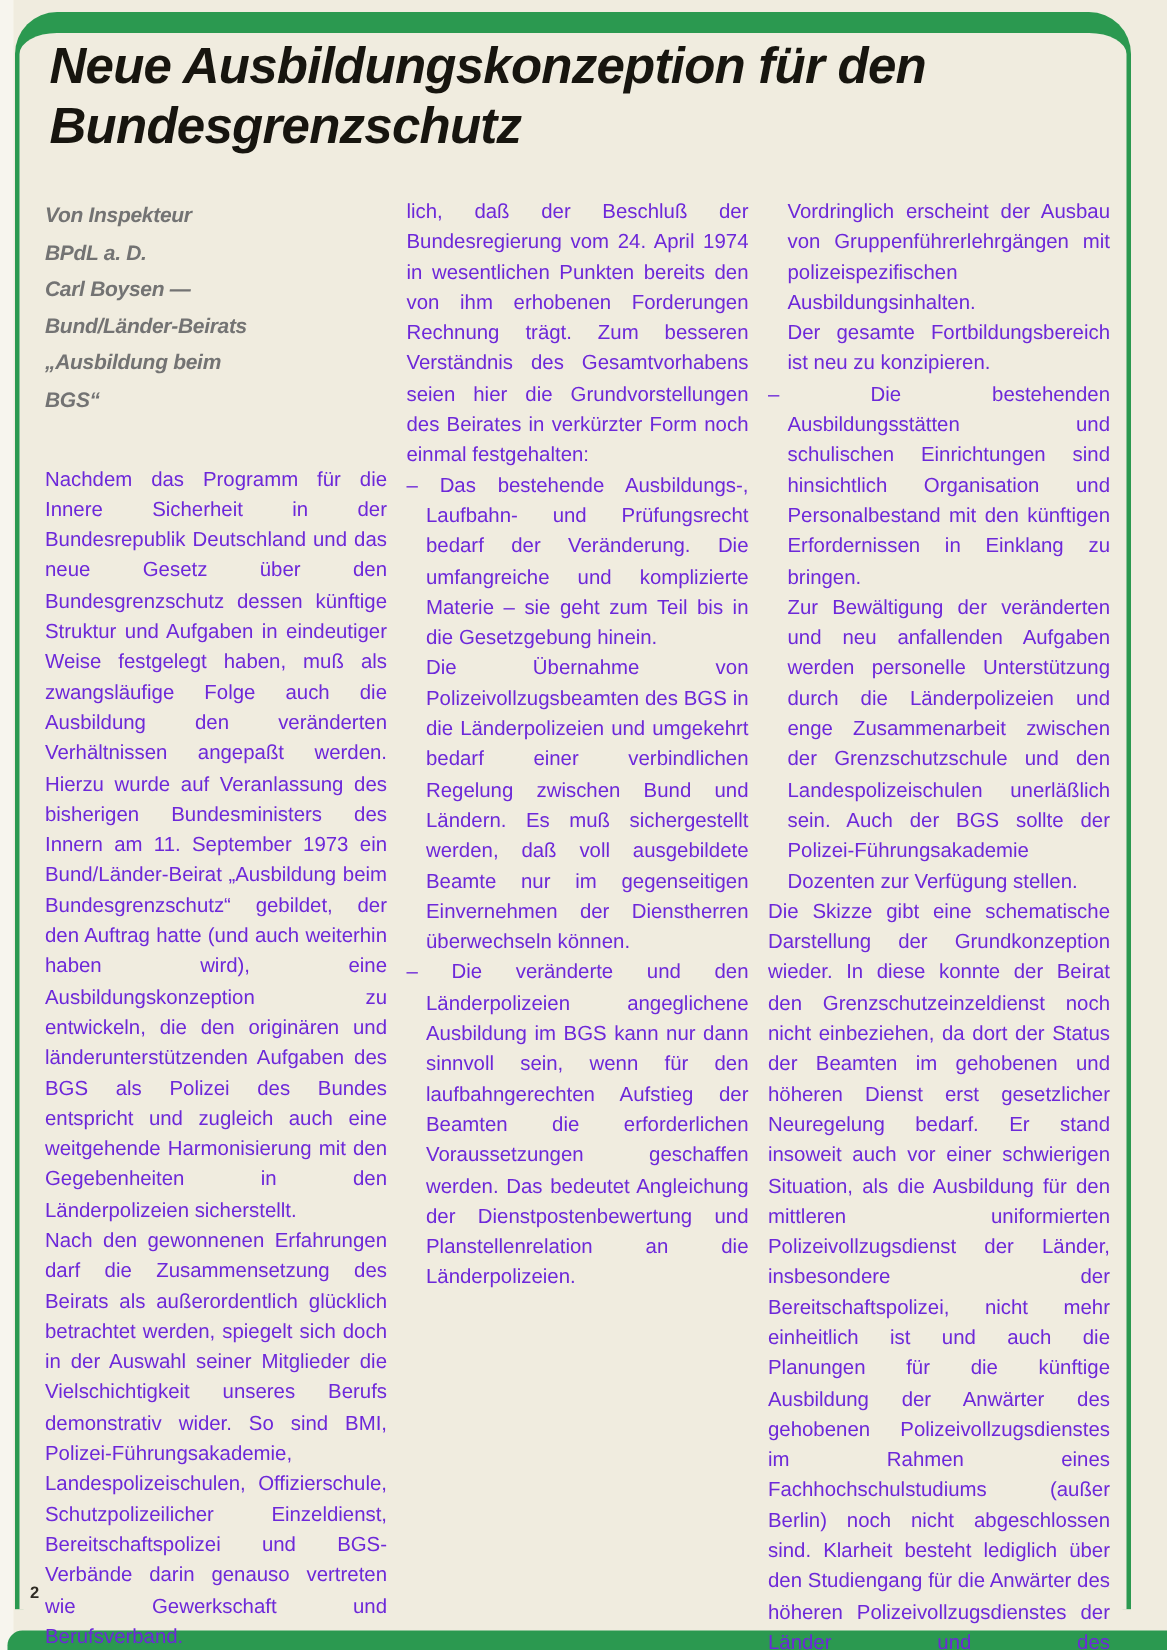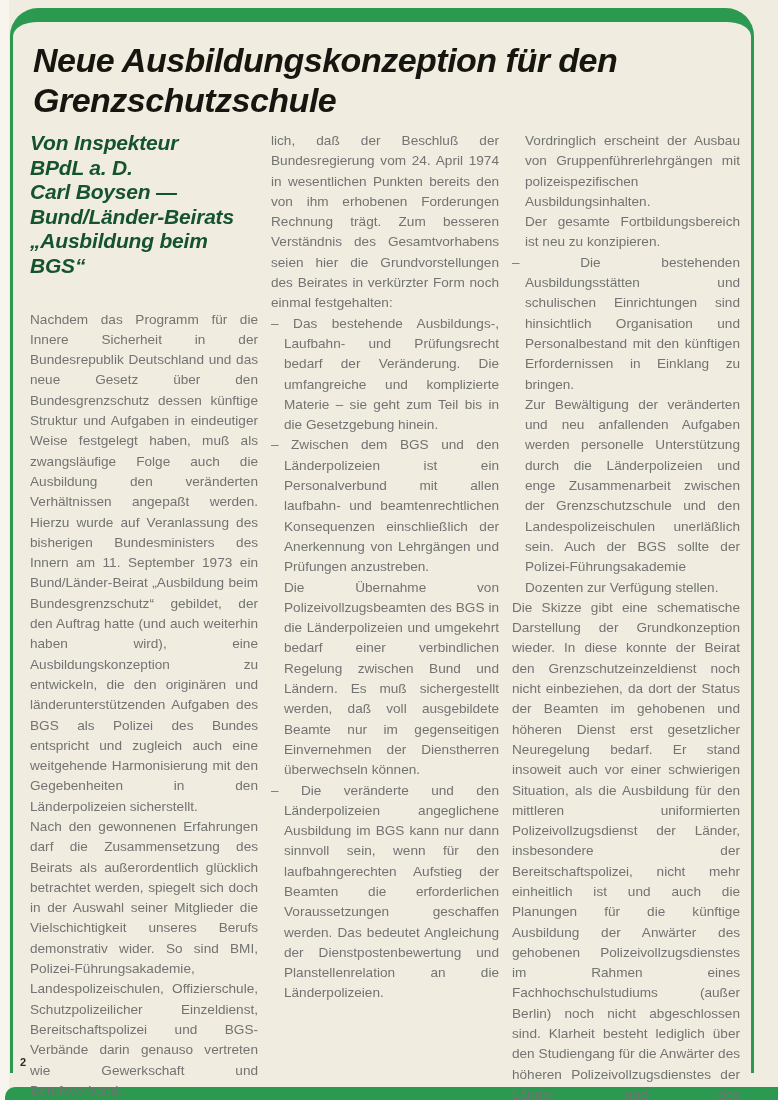--- a/index.html
+++ b/index.html
@@ -21,83 +21,82 @@
     border-left:3px solid var(--green);
     border-right:3px solid var(--green);
     border-radius:28px 28px 0 0;
   }
   .bottom-band{
     position:absolute;left:5px;right:0;top:1087px;height:13px;
     background:var(--green);
     border-radius:10px 0 0 0;
   }
   .title{
-    position:absolute;left:33px;top:40px;margin:0;
+    position:absolute;left:33px;top:24px;margin:0;
     width:700px;
     font-size:34px;line-height:40px;
     font-weight:bold;font-style:italic;
     letter-spacing:-0.5px;
     color:#17150f;
   }
   .columns{
     position:absolute;left:30px;top:131px;width:710px;
     display:flex;gap:13px;
   }
   .col{width:228px;box-sizing:border-box;}
   .byline{
-    color:#14532d;
+    color:#737373;
     font-weight:bold;font-style:italic;
-    font-size:21px;line-height:24.6px;
+    font-size:14px;line-height:24.6px;
     letter-spacing:-0.2px;
     margin-bottom:31px;
   }
   .b,.li,.cont,.subhead{
     margin:0;
     font-size:13.6px;line-height:20.3px;
-    color:#737373;
+    color:#6d28d9;
     text-align:justify;
   }
   .li{padding-left:13px;text-indent:-13px;}
   .cont{padding-left:13px;}
   .page-number{
     position:absolute;left:20px;top:1056px;
     font-size:11px;font-weight:bold;color:#2f2b24;
   }
 </style>
 </head>
 <body>
 
 <div class="page" style="--green:#2b9950;">
 
   <div class="edge-left"></div>
   <div class="frame"></div>
   <div class="bottom-band"></div>
 
-  <h1 class="title"><span>Neue Ausbildungskonzeption für den</span><br><span>Grenzschutzschule</span></h1>
+  <h1 class="title"><span>Neue Ausbildungskonzeption für den</span><br><span>Bundesgrenzschutz</span></h1>
 
   <div class="columns">
 
     <div class="col">
       <div class="byline">
         <div>Von Inspekteur</div>
         <div>BPdL a. D.</div>
         <div>Carl Boysen —</div>
         <div>Bund/Länder-Beirats</div>
         <div>„Ausbildung beim</div>
         <div>BGS“</div>
       </div>
       <p class="b">Nachdem das Programm für die Innere Sicherheit in der Bundesrepublik Deutschland und das neue Gesetz über den Bundesgrenzschutz dessen künftige Struktur und Aufgaben in eindeutiger Weise festgelegt haben, muß als zwangsläufige Folge auch die Ausbildung den veränderten Verhältnissen angepaßt werden. Hierzu wurde auf Veranlassung des bisherigen Bundesministers des Innern am 11. September 1973 ein Bund/Länder-Beirat „Ausbildung beim Bundesgrenzschutz“ gebildet, der den Auftrag hatte (und auch weiterhin haben wird), eine Ausbildungskonzeption zu entwickeln, die den originären und länderunterstützenden Aufgaben des BGS als Polizei des Bundes entspricht und zugleich auch eine weitgehende Harmonisierung mit den Gegebenheiten in den Länderpolizeien sicherstellt.</p>
       <p class="b">Nach den gewonnenen Erfahrungen darf die Zusammensetzung des Beirats als außerordentlich glücklich betrachtet werden, spiegelt sich doch in der Auswahl seiner Mitglieder die Vielschichtigkeit unseres Berufs demonstrativ wider. So sind BMI, Polizei-Führungsakademie, Landespolizeischulen, Offizierschule, Schutzpolizeilicher Einzeldienst, Bereitschaftspolizei und BGS-Verbände darin genauso vertreten wie Gewerkschaft und Berufsverband.</p>
 
     </div>
 
     <div class="col">
       <p class="b">lich, daß der Beschluß der Bundesregierung vom 24. April 1974 in wesentlichen Punkten bereits den von ihm erhobenen Forderungen Rechnung trägt. Zum besseren Verständnis des Gesamtvorhabens seien hier die Grundvorstellungen des Beirates in verkürzter Form noch einmal festgehalten:</p>
       <p class="li">– Das bestehende Ausbildungs-, Laufbahn- und Prüfungsrecht bedarf der Veränderung. Die umfangreiche und komplizierte Materie – sie geht zum Teil bis in die Gesetzgebung hinein.</p>
-      <p class="li">– Zwischen dem BGS und den Länderpolizeien ist ein Personalverbund mit allen laufbahn- und beamtenrechtlichen Konsequenzen einschließlich der Anerkennung von Lehrgängen und Prüfungen anzustreben.</p>
       <p class="cont">Die Übernahme von Polizeivollzugsbeamten des BGS in die Länderpolizeien und umgekehrt bedarf einer verbindlichen Regelung zwischen Bund und Ländern. Es muß sichergestellt werden, daß voll ausgebildete Beamte nur im gegenseitigen Einvernehmen der Dienstherren überwechseln können.</p>
       <p class="li">– Die veränderte und den Länderpolizeien angeglichene Ausbildung im BGS kann nur dann sinnvoll sein, wenn für den laufbahngerechten Aufstieg der Beamten die erforderlichen Voraussetzungen geschaffen werden. Das bedeutet Angleichung der Dienstpostenbewertung und Planstellenrelation an die Länderpolizeien.</p>
 
     </div>
 
     <div class="col">
       <p class="cont">Vordringlich erscheint der Ausbau von Gruppenführerlehrgängen mit polizeispezifischen Ausbildungsinhalten.</p>
       <p class="cont">Der gesamte Fortbildungsbereich ist neu zu konzipieren.</p>
       <p class="li">– Die bestehenden Ausbildungsstätten und schulischen Einrichtungen sind hinsichtlich Organisation und Personalbestand mit den künftigen Erfordernissen in Einklang zu bringen.</p>
       <p class="cont">Zur Bewältigung der veränderten und neu anfallenden Aufgaben werden personelle Unterstützung durch die Länderpolizeien und enge Zusammenarbeit zwischen der Grenzschutzschule und den Landespolizeischulen unerläßlich sein. Auch der BGS sollte der Polizei-Führungsakademie Dozenten zur Verfügung stellen.</p>

